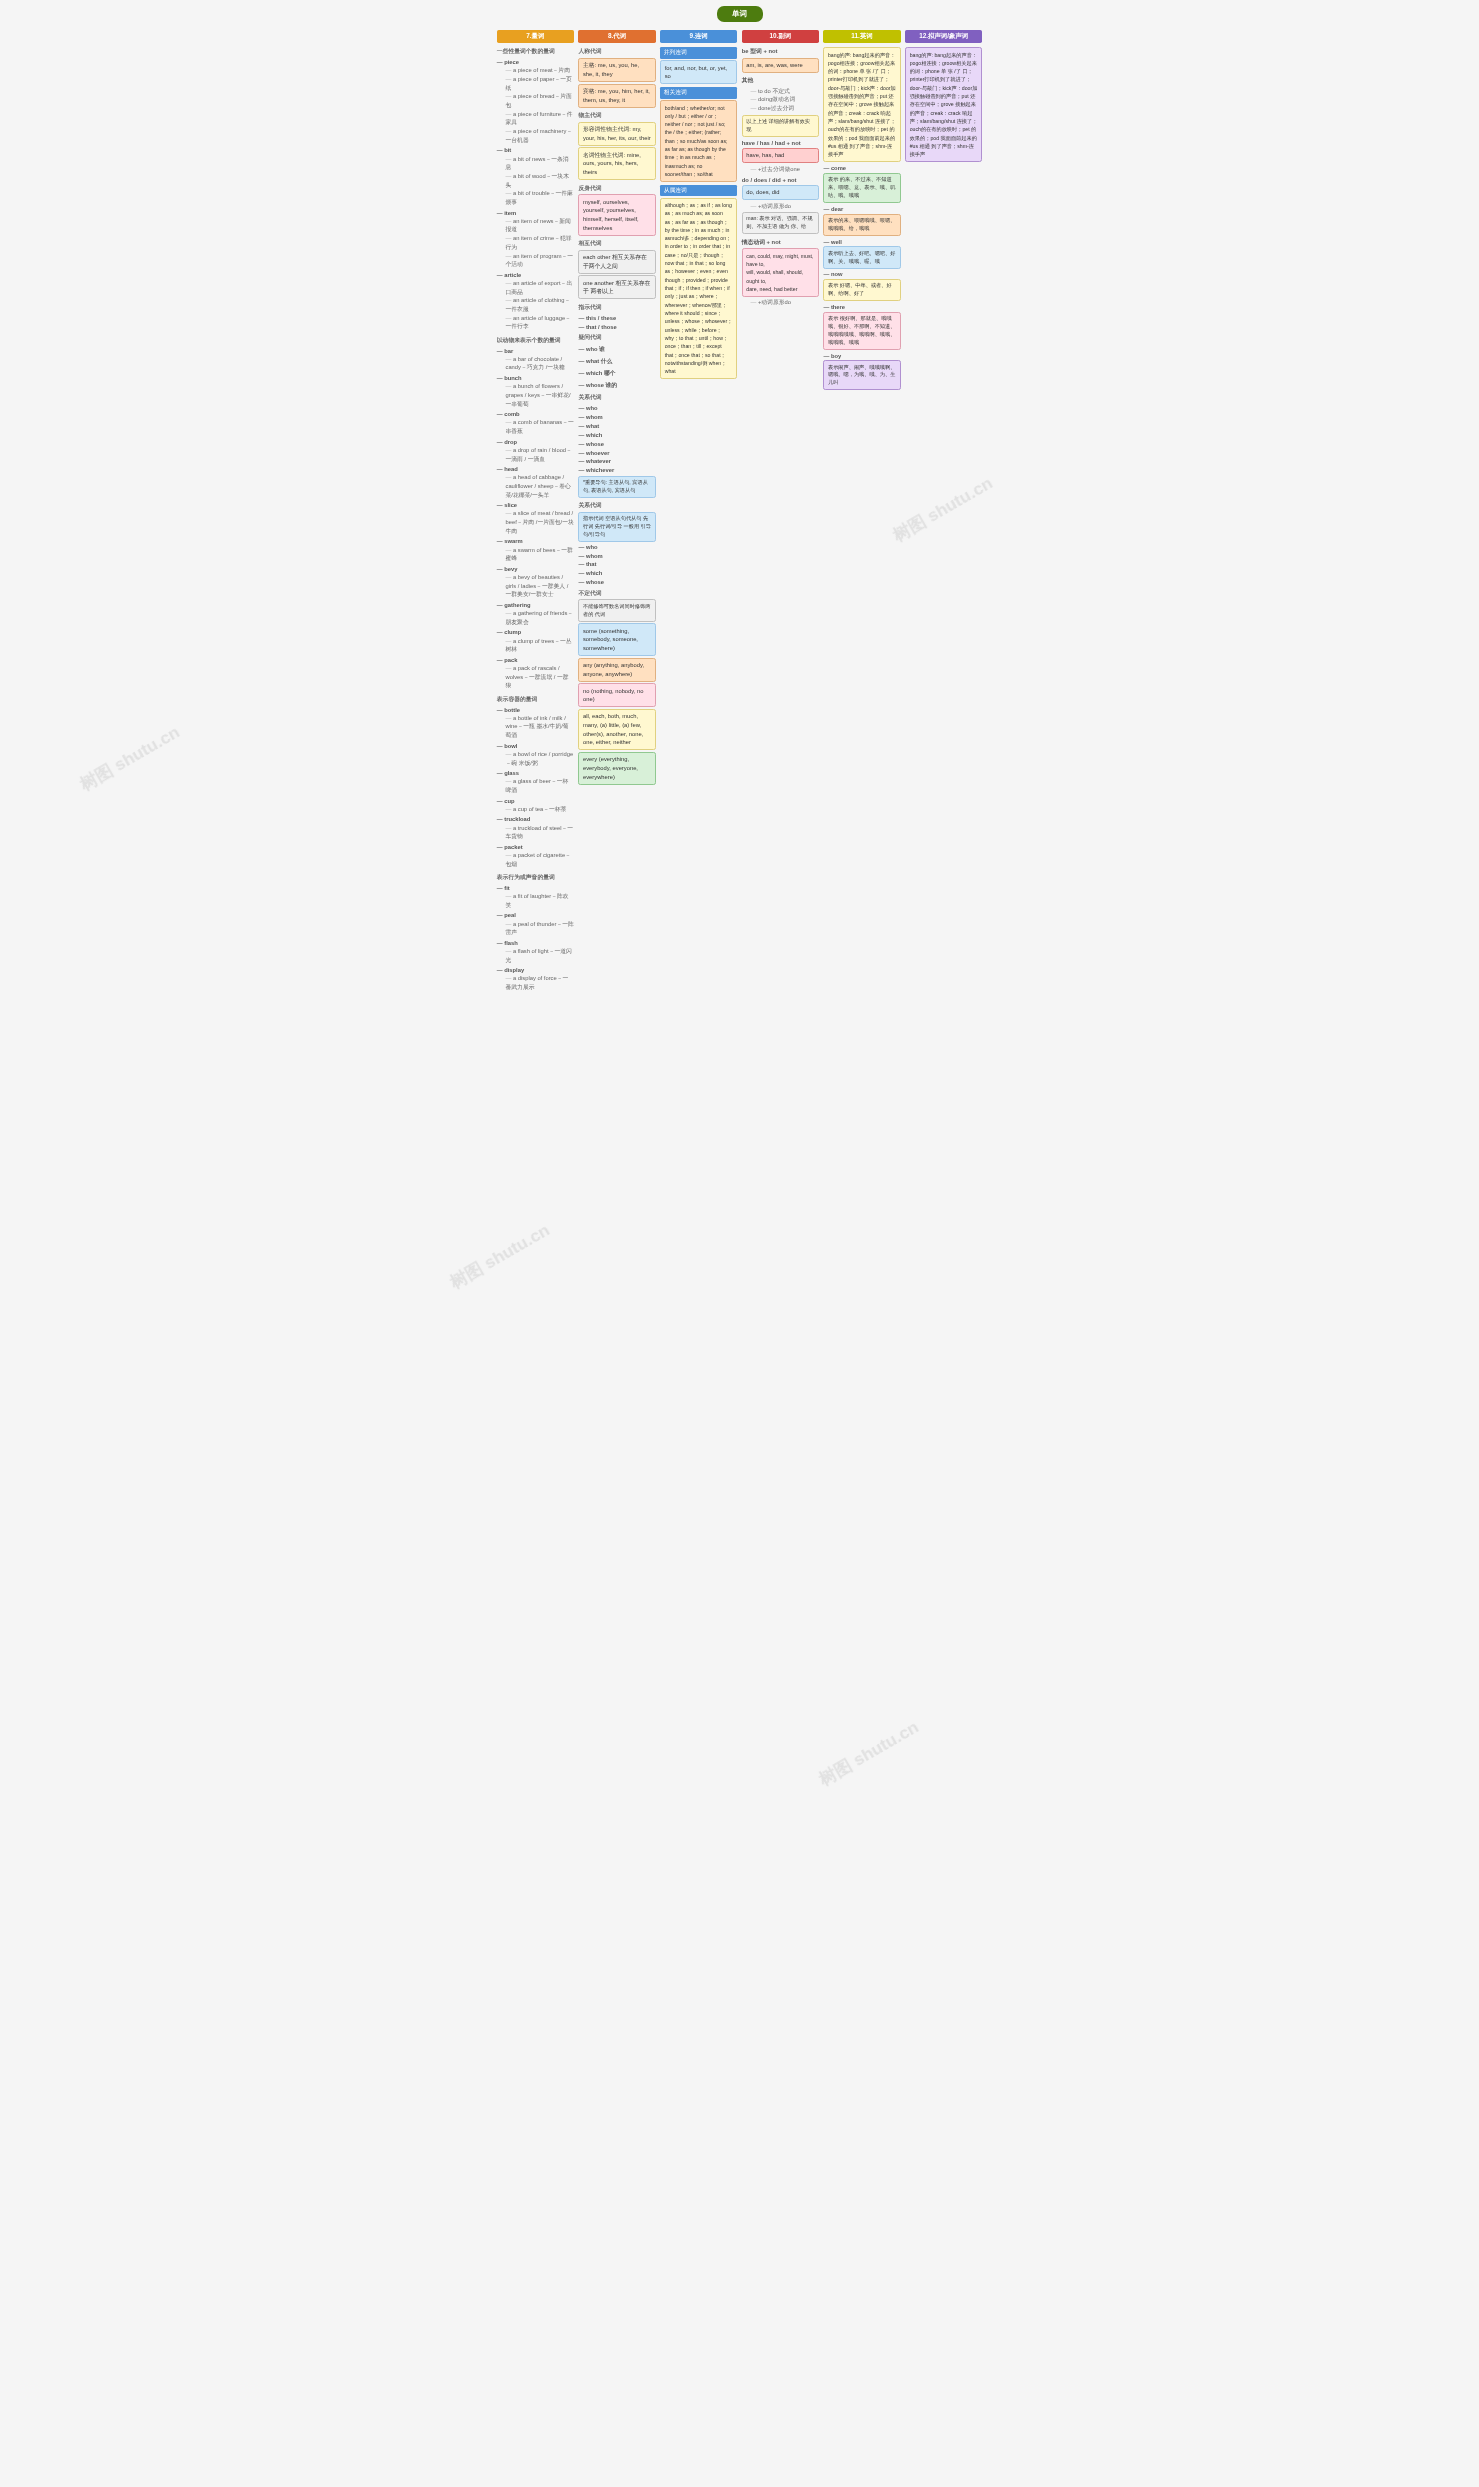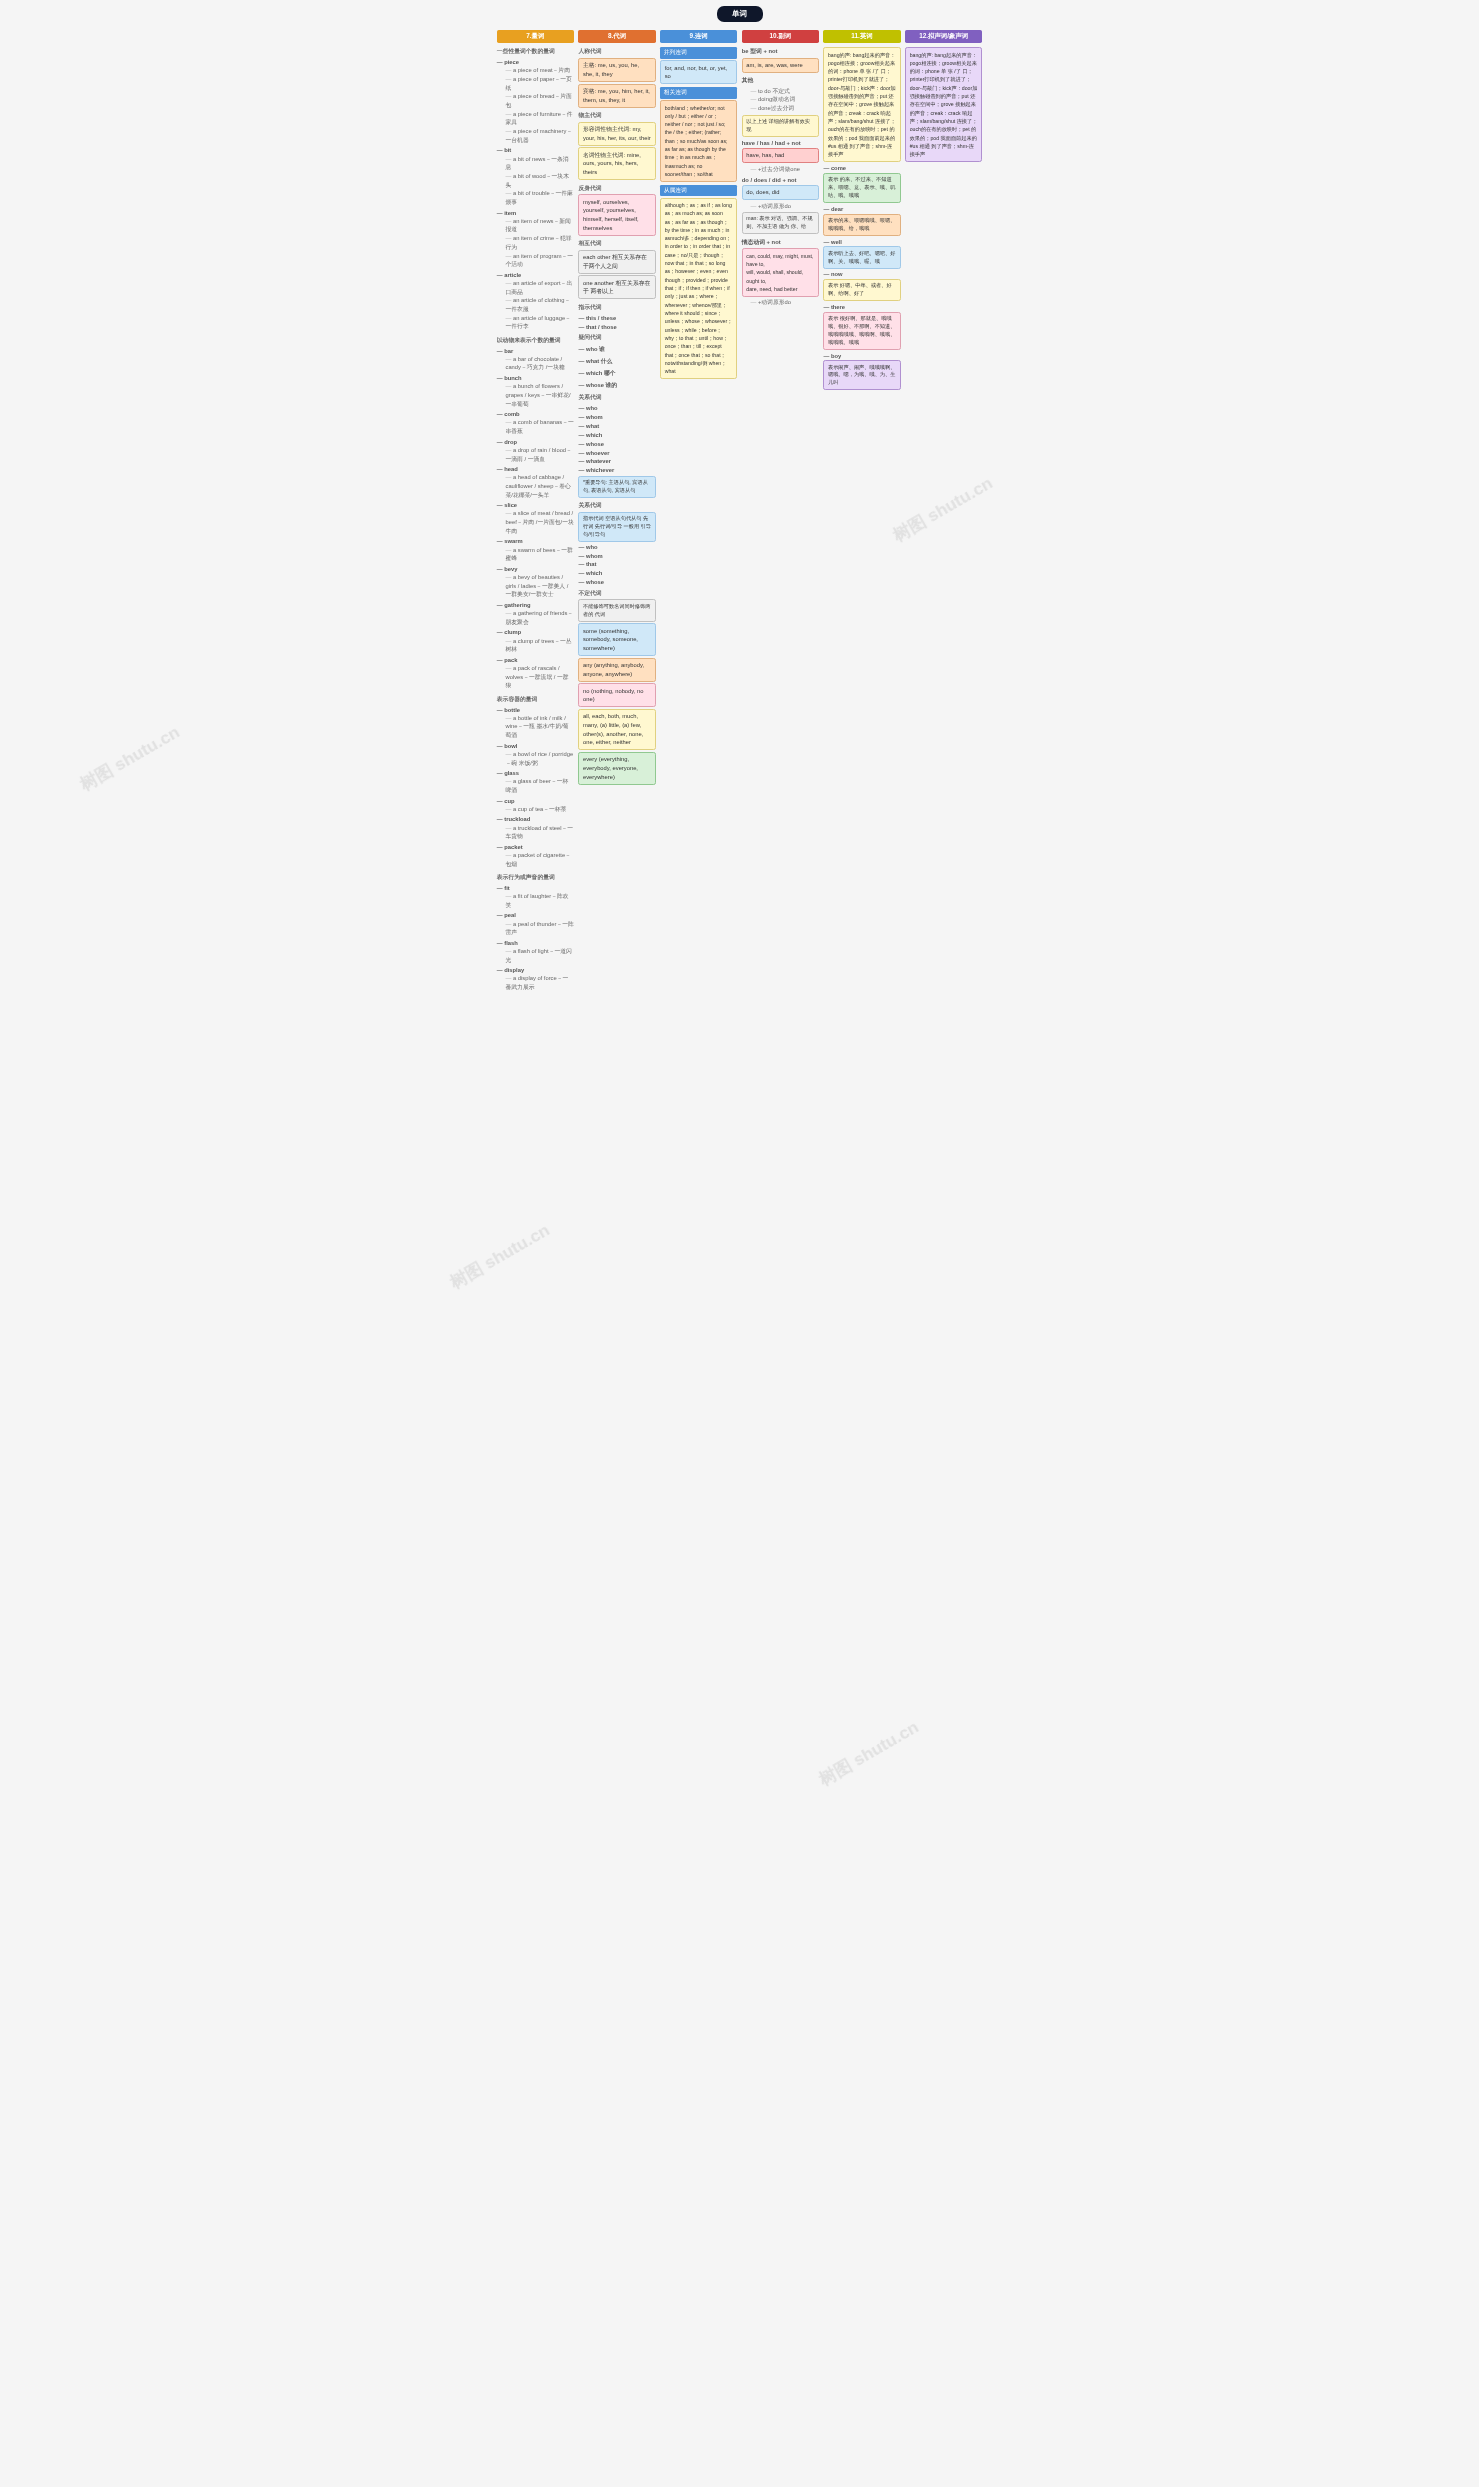--- a/index.html
+++ b/index.html
@@ -9,21 +9,21 @@
       font-size: 6.4px;
       color: #333;
     }
     .page-container {
       width: 497px;
       margin: 0 auto;
       padding: 5.8px;
     }
     .page-title {
       text-align: center;
-      background: #0f172a;
+      background: #4d7c0f;
       color: white;
       padding: 2.9px 11.6px;
       border-radius: 7px;
       display: inline-block;
       margin: 0 auto 8.7px auto;
       font-size: 7.5px;
       font-weight: bold;
       display: block;
       width: 46px;
       margin: 0 auto 8.7px;

